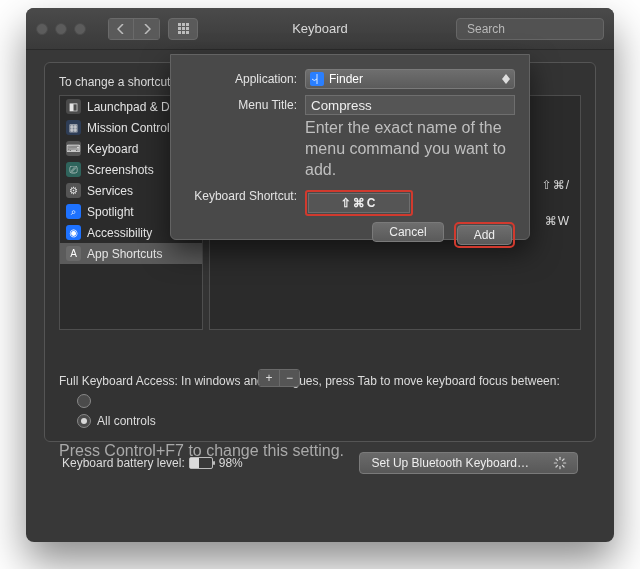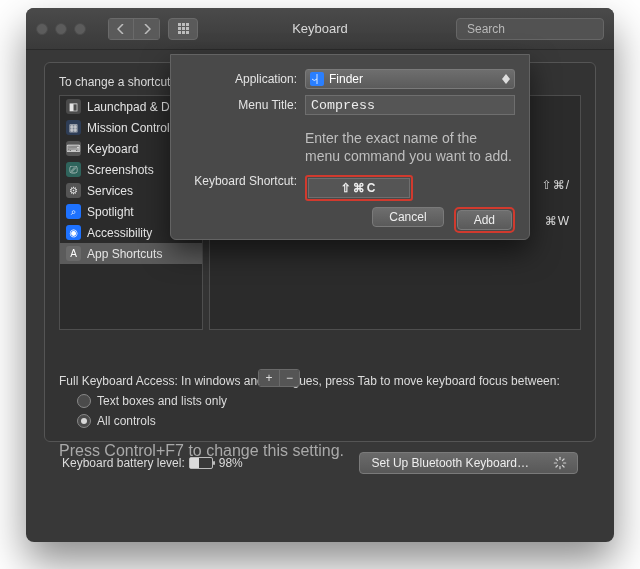--- a/index.html
+++ b/index.html
@@ -182,23 +182,22 @@
     display:flex; align-items:center; padding:0 4px 0 4px;
     color:#fff;
   }
   .select .app-icon{ width:14px; height:14px; background:#2a7fff; border-radius:2px; margin-right:5px; display:flex;align-items:center;justify-content:center;}
   .select .chev{ margin-left:auto; display:flex; flex-direction:column; gap:0; }
   .select .chev svg{ width:8px; height:5px; fill:#ddd; }
   .tinput{
     height:20px; background:#555; border:1px solid #6e6e6e;
     border-radius:0; color:#eee; padding:0 5px; width:100%;
     outline:none;
-    font-family:Liberation Mono, monospace;
-  }
-  .subhint{ color:#bfbfbf; font-size:14px; line-height:1.3; margin-top:14px;}
+  }
+  .subhint{ color:#bfbfbf; font-size:16px; line-height:1.3; margin-top:3px;}
   .ks-box{
     margin-top:4px;
     border:2px solid #d13a2e;
     border-radius:3px; padding:1px;
     width:108px;
   }
   .ks-inner{
     height:20px; background:#555; border:1px solid #6e6e6e;
     display:flex; align-items:center; justify-content:center;
     color:#eee; letter-spacing:2px; font-weight:600;
@@ -309,21 +308,20 @@
       </div>
 
       <div class="addremove">
         <div>+</div>
         <div>−</div>
       </div>
 
       <div class="fka-line">Full Keyboard Access: In windows and dialogues, press Tab to move keyboard focus between:</div>
       <div class="radio-row">
         <div class="radio"></div>
-        <span>Text boxes and lists only</span>
       </div>
       <div class="radio-row">
         <div class="radio on"></div>
         <span>All controls</span>
       </div>
       <div class="hint">Press Control+F7 to change this setting.</div>
     </div>
 
     <div class="footer">
       <span>Keyboard battery level:</span>

